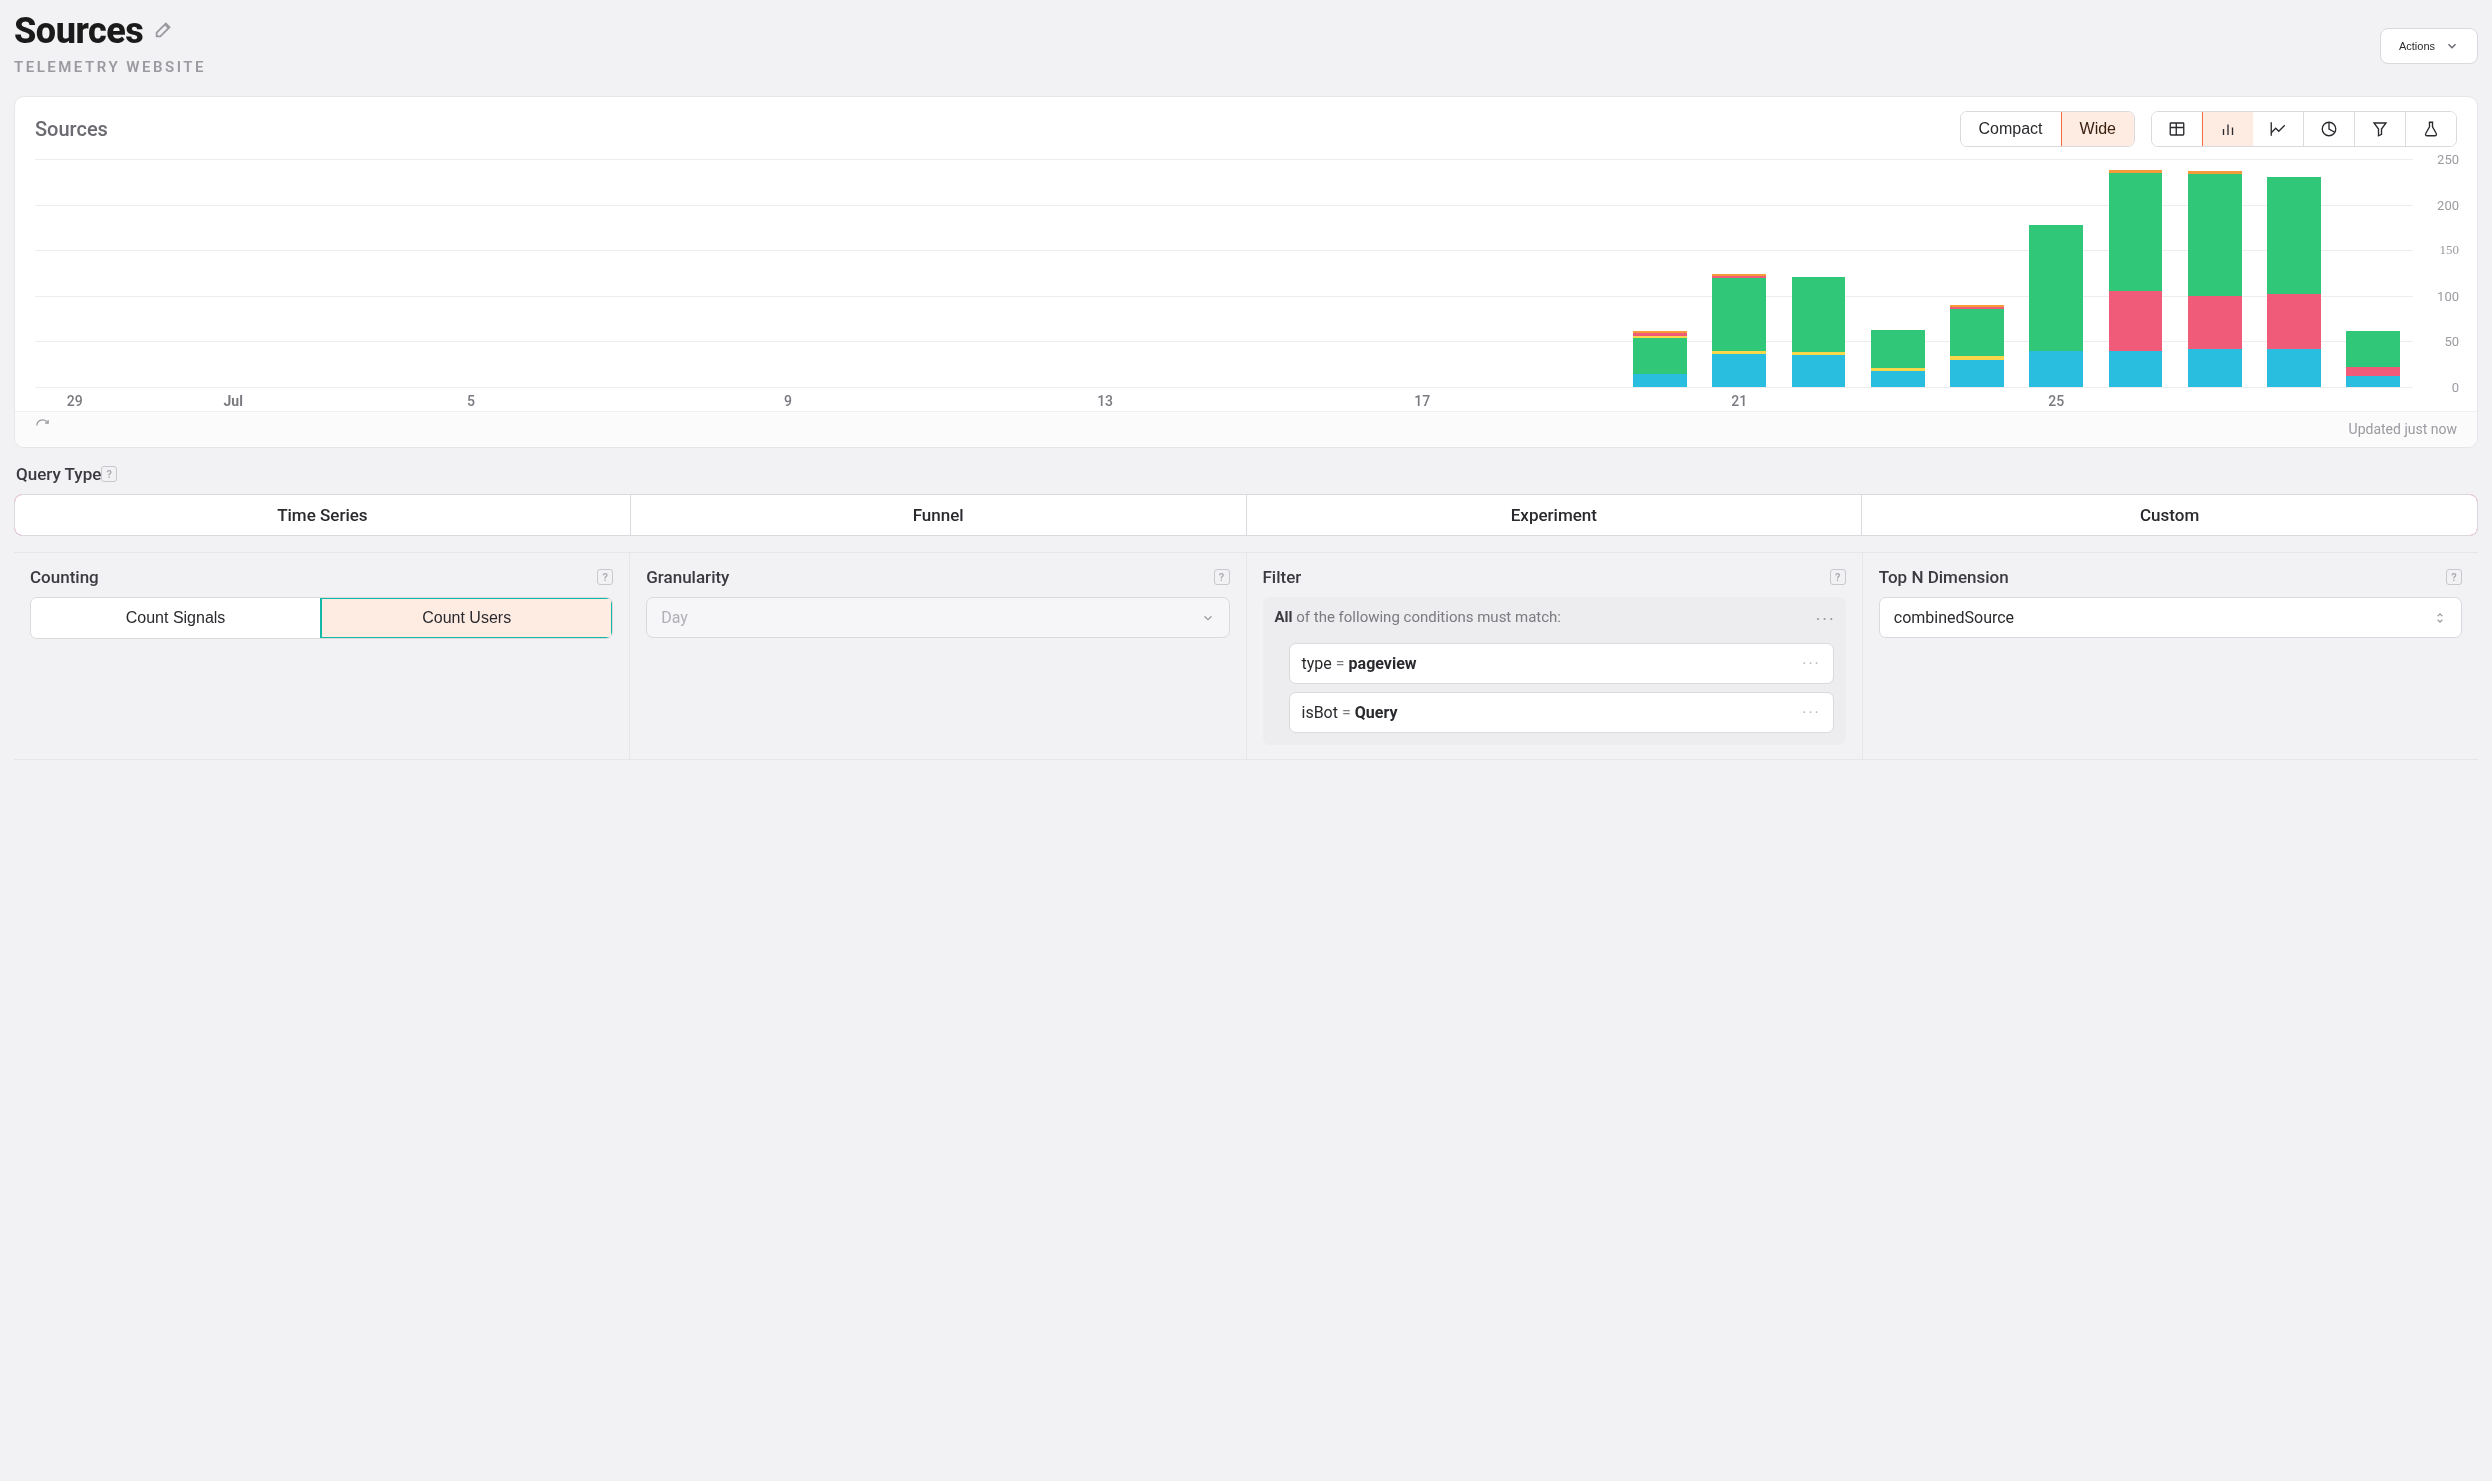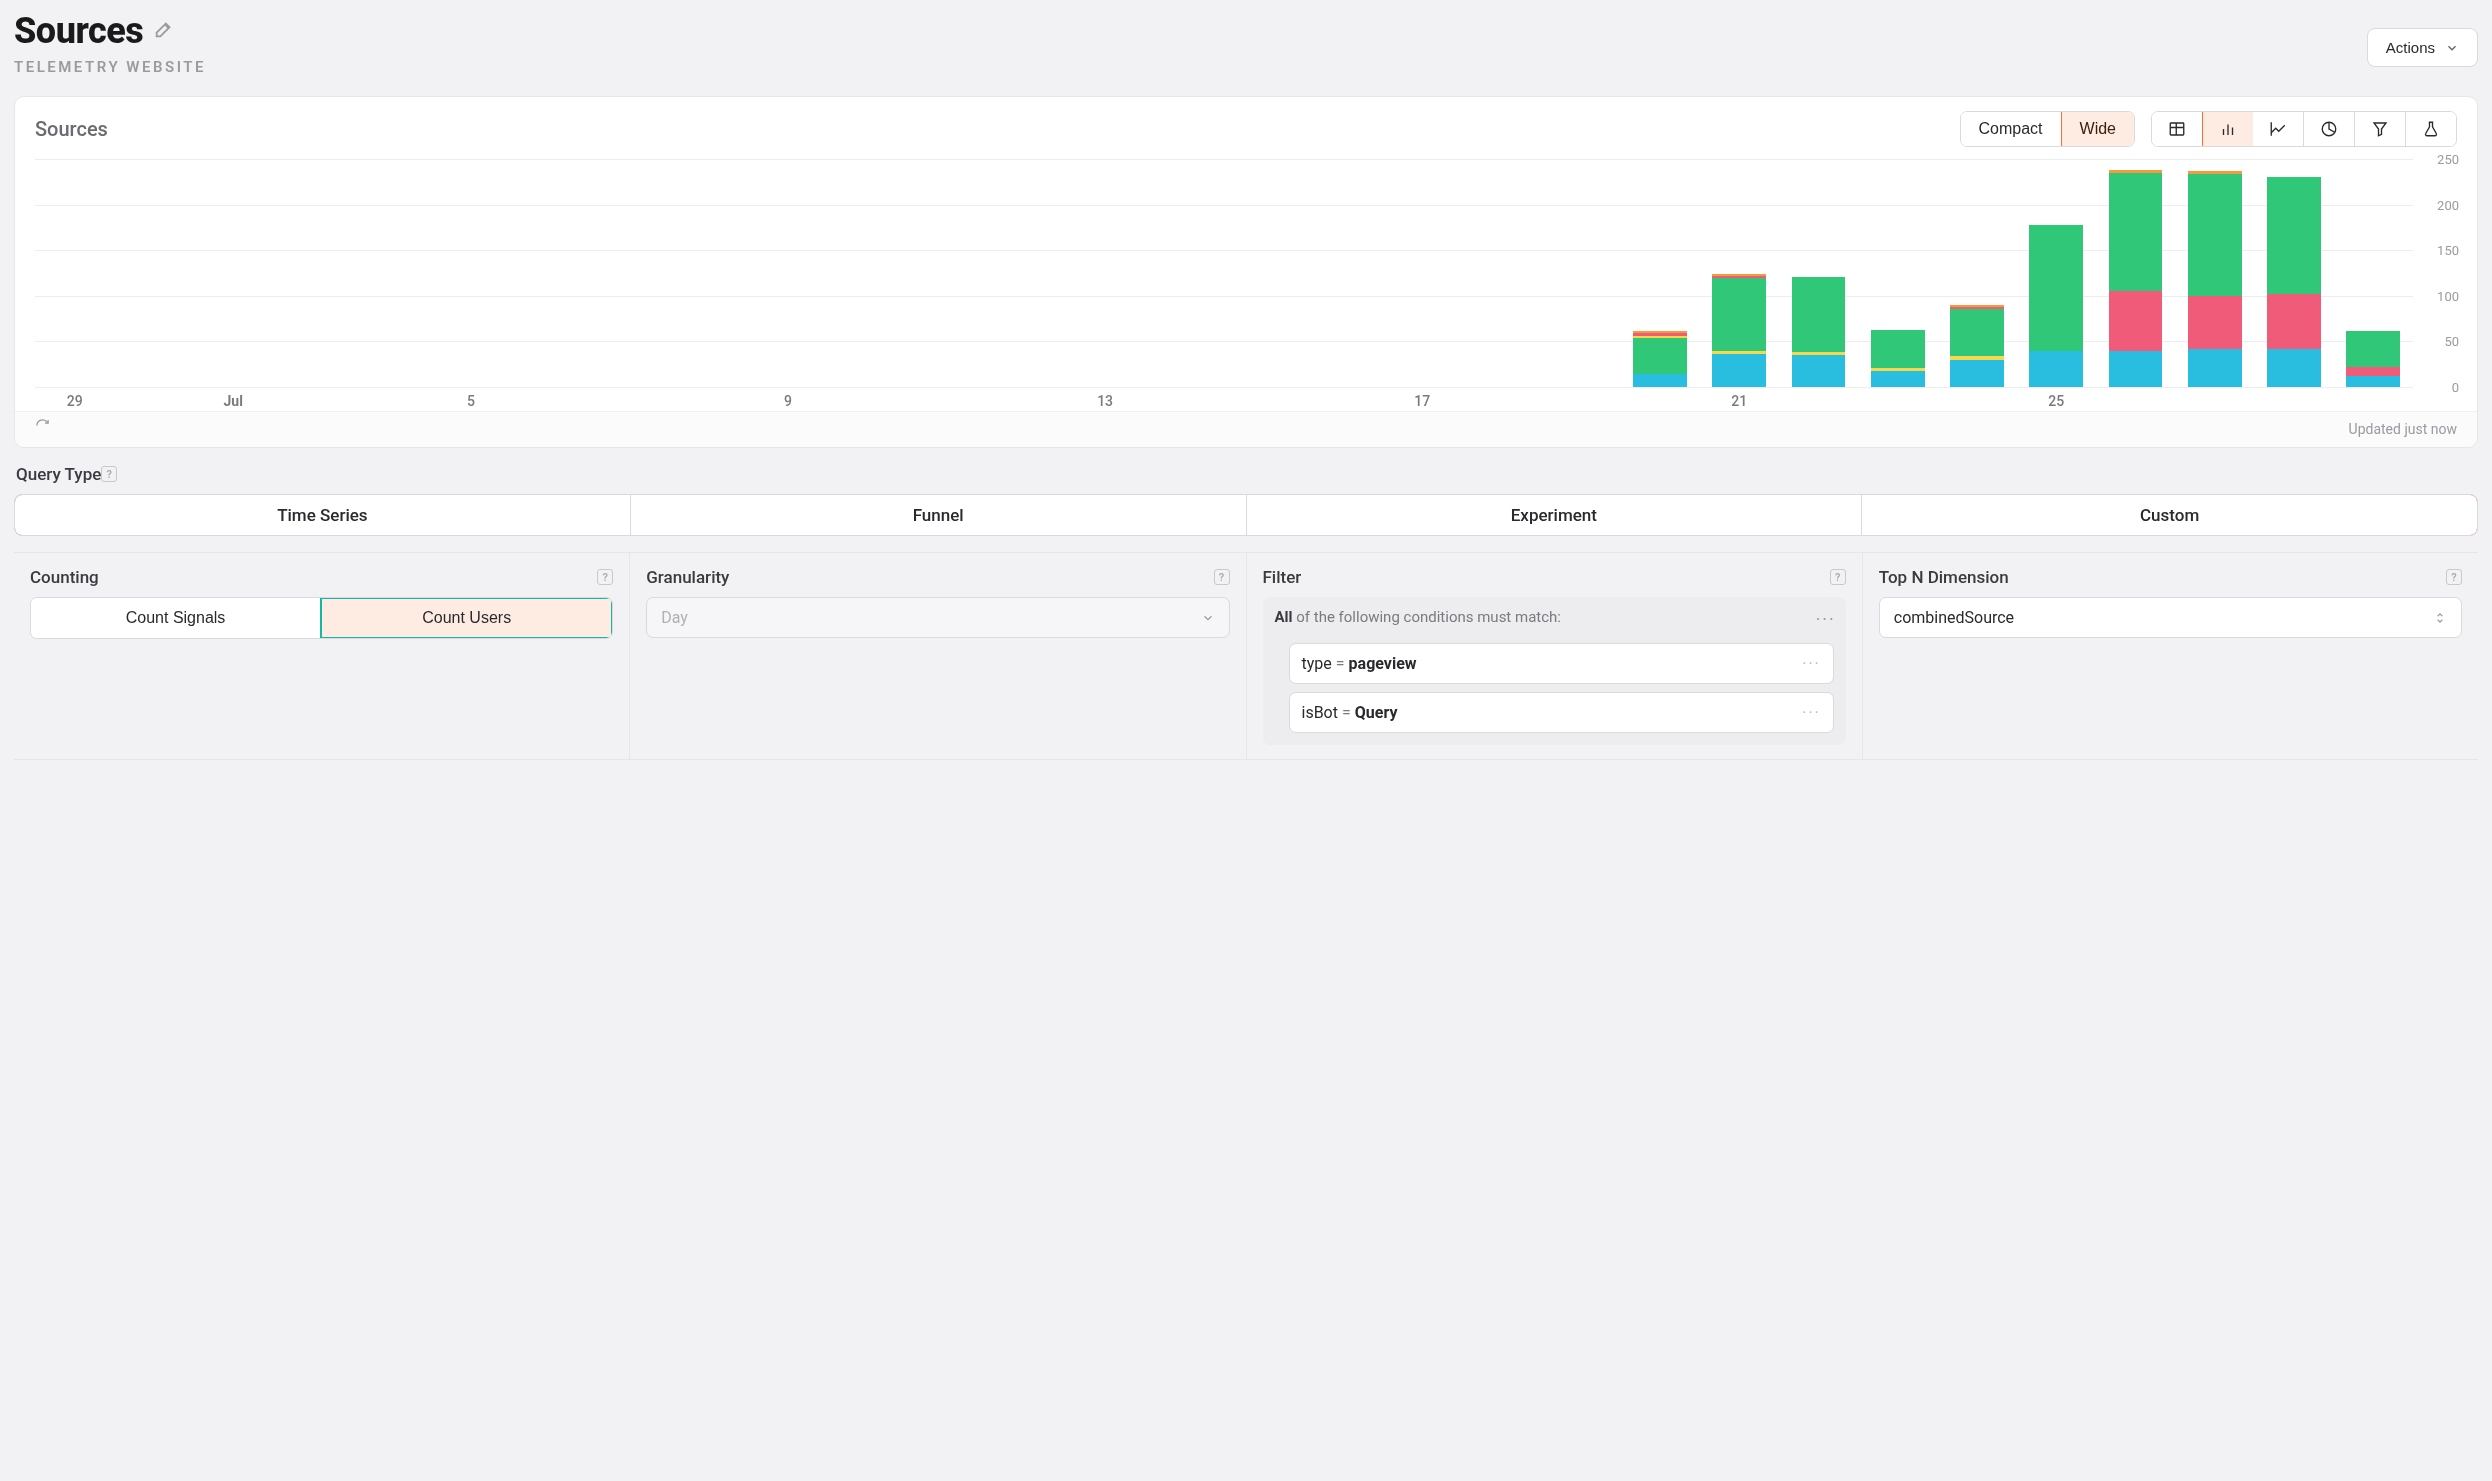--- a/index.html
+++ b/index.html
@@ -19,21 +19,21 @@
   .title-block { display: flex; flex-direction: column; }
   .title-line { display: flex; align-items: center; gap: 10px; }
   .page-title { font-size: 36px; font-weight: 800; letter-spacing: -0.5px; }
   .edit-icon svg { width: 22px; height: 22px; stroke: #9a9aa0; fill: none; stroke-width: 2; }
   .subtitle {
     font-size: 15px; font-weight: 600; letter-spacing: 2.5px;
     color: #9a9aa0; text-transform: uppercase; margin-top: 6px;
   }
   .actions-btn {
     background: #fff; border: 1px solid #d9d9de; border-radius: 8px;
-    padding: 10px 18px; font-size: 15px; font-weight: 500; color: #2a2a2e;
+    padding: 10px 18px; font-size: 11px; font-weight: 500; color: #2a2a2e;
     display: flex; align-items: center; gap: 10px; cursor: pointer;
     margin-top: 18px;
   }
   .actions-btn svg { width: 14px; height: 14px; stroke: #6a6a70; fill: none; stroke-width: 2.5; }
 
   .card {
     background: #fff; border: 1px solid #e6e6ea; border-radius: 10px;
     overflow: hidden; margin-bottom: 10px;
   }
   .card-header {
@@ -369,21 +369,21 @@
               <div class="seg" style="height: 11px; background: rgb(41, 189, 224);"></div>
               <div class="seg" style="height: 9px; background: rgb(240, 91, 122);"></div>
               <div class="seg" style="height: 36px; background: rgb(48, 200, 120);"></div>
             </div>
           </div>
         </div>
       <div class="y-ticks" id="y-ticks">
           <div class="y-tick" style="top: 100%;">0</div>
           <div class="y-tick" style="top: 80%;">50</div>
           <div class="y-tick" style="top: 60%;">100</div>
-          <div class="y-tick" style="top: 40%;">150</div>
+          <div class="y-tick" style="top: 40%; font-family: Liberation Serif, serif;">150</div>
           <div class="y-tick" style="top: 20%;">200</div>
           <div class="y-tick" style="top: 0%;">250</div>
         </div>
     </div>
     <div class="x-axis" id="x-axis">
         <div class="x-slot">29</div>
         <div class="x-slot"></div>
         <div class="x-slot" style="font-weight: 700;">Jul</div>
         <div class="x-slot"></div>
         <div class="x-slot"></div>

